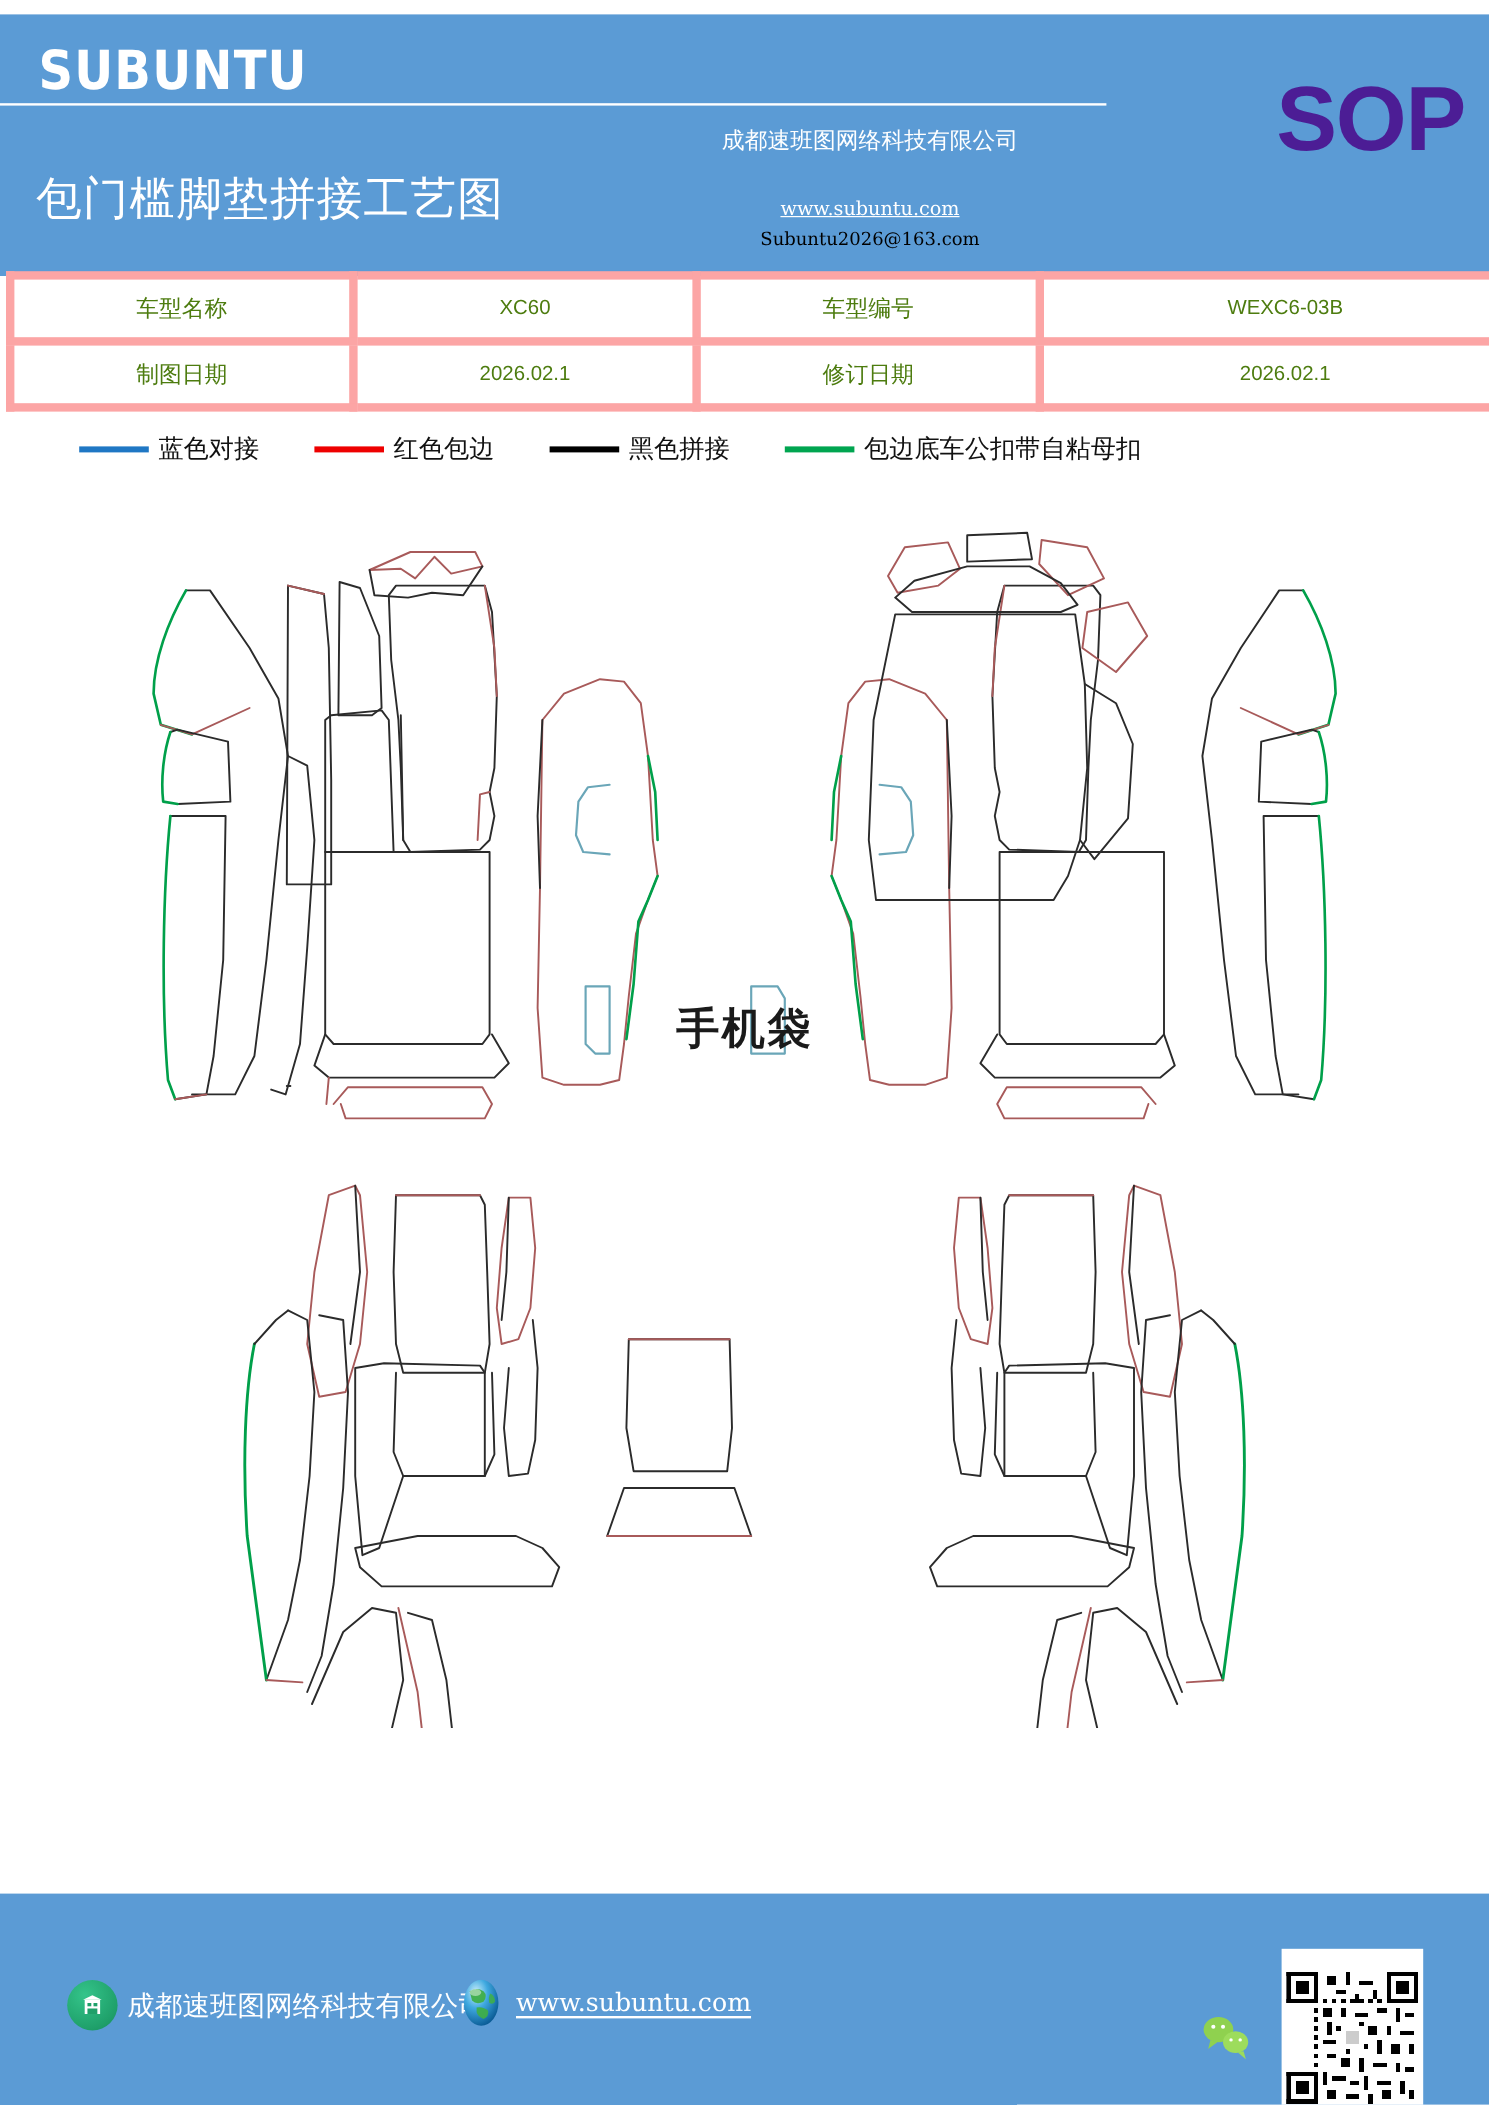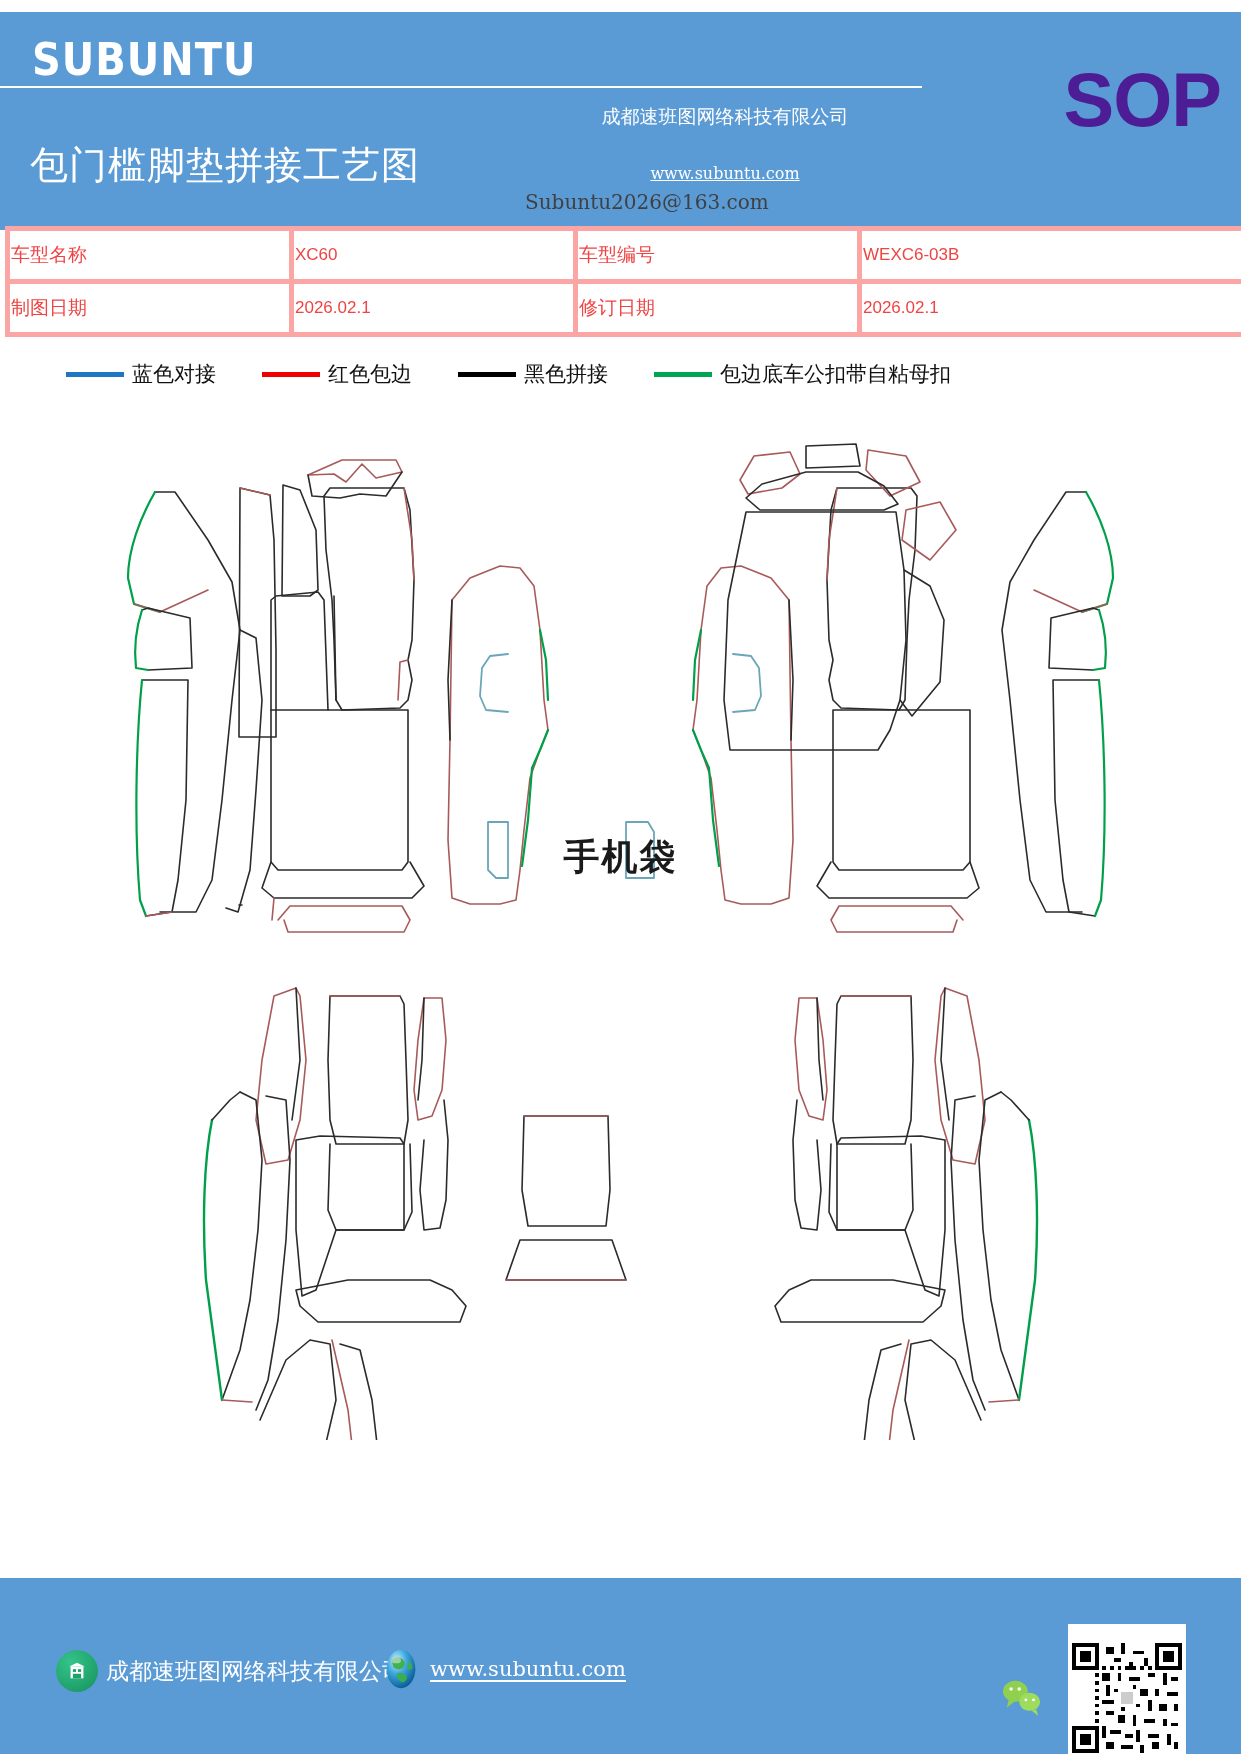--- a/index.html
+++ b/index.html
@@ -63,22 +63,23 @@
     text-align: center;
     color: #ffffff;
     font-size: 16px;
     font-family: "DejaVu Serif", serif;
     text-decoration: underline;
   }
   .header-email {
     position: absolute;
     left: 525px; top: 178px;
     width: 400px;
-    color: #404040;
-    font-size: 20px;
+    text-align: center;
+    color: #000000;
+    font-size: 15px;
     font-family: "DejaVu Serif", serif;
   }
   .sop-badge {
     position: absolute;
     right: 20px; top: 50px;
     color: #4c1d95;
     font-size: 76px;
     font-weight: bold;
     font-family: "Liberation Sans", sans-serif;
     letter-spacing: -1px;
@@ -87,26 +88,26 @@
 
   
   .info-table {
     position: absolute;
     left: 5px; top: 226px;
     width: 1231px;
     border-collapse: collapse;
     table-layout: fixed;
   }
   .info-table td {
-    border: 5px solid #fca5a5;
+    border: 7px solid #fca5a5;
     height: 46px;
-    text-align: left;
+    text-align: center;
     vertical-align: middle;
     font-size: 19px;
-    color: #ef4444;
+    color: #4d7c0f;
     font-family: "DejaVu Sans", sans-serif;
   }
   .info-table td.val {
     font-family: Liberation Sans, sans-serif;
     font-size: 17px;
   }
   .col-a { width: 277px; }
   .col-b { width: 277px; }
   .col-c { width: 277px; }
   .col-d { width: 400px; }

